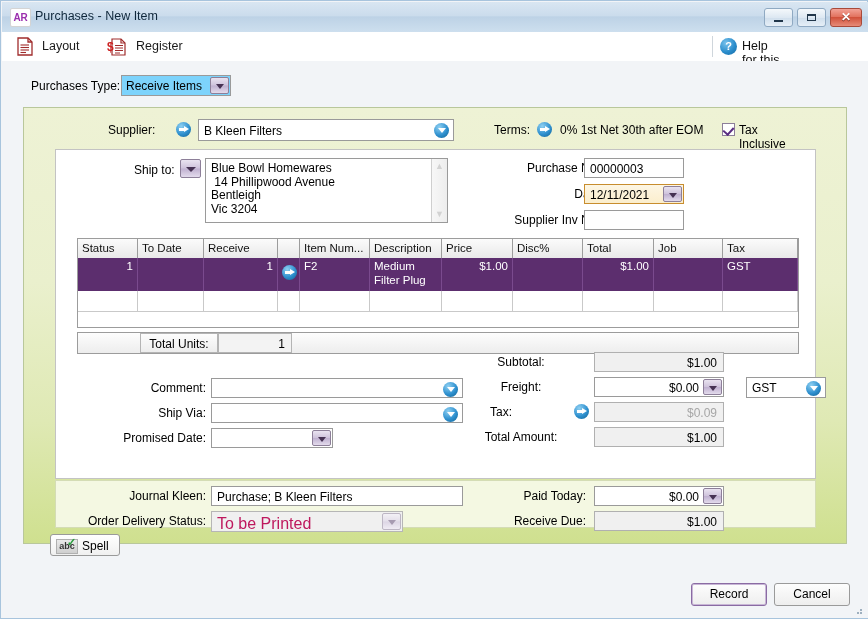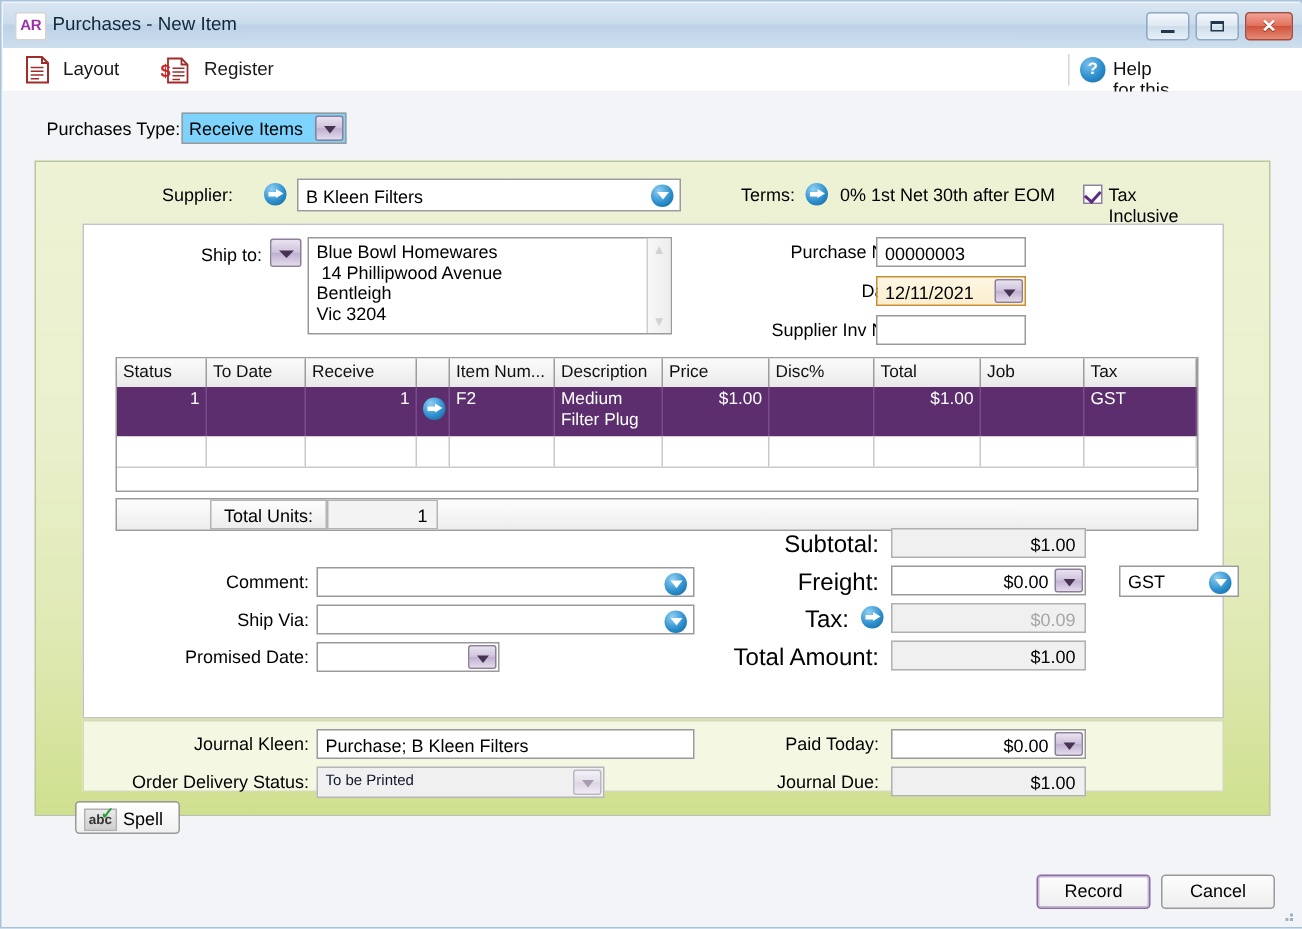--- a/index.html
+++ b/index.html
@@ -219,21 +219,21 @@
   .ll-box{position:absolute;height:20px;box-sizing:border-box;background:#fff;border:1px solid #9a9a9a;}
   #cm-label{left:30px;top:231px;}
   #cm-box{left:155px;top:228px;width:252px;}
   #sv-label{left:30px;top:256px;}
   #sv-box{left:155px;top:253px;width:252px;}
   #pd-label{left:30px;top:281px;}
   #pd-box{left:155px;top:278px;width:122px;}
   #pd-box .dd-sq{height:16px;}
 
   
-  .tt-label{position:absolute;font-size:16px;text-align:right;width:130px;}
+  .tt-label{position:absolute;font-size:12px;text-align:center;width:130px;}
   .tt-box{position:absolute;height:20px;box-sizing:border-box;border:1px solid #9a9a9a;}
   .tt-val{position:absolute;right:6px;top:3px;font-size:12px;}
   .ro{background:#f0f0f0;border-color:#b0b0b0;}
   .wh{background:#ffffff;}
   #sub-label{left:400px;top:205px;}
   #sub-box{left:538px;top:202px;width:130px;}
   #fr-label{left:400px;top:230px;}
   #fr-box{left:538px;top:227px;width:130px;}
   #fr-box .tt-val{right:24px;}
   #fr-box .dd-sq{height:16px;}
@@ -253,21 +253,21 @@
   #pale-panel{
     position:absolute;left:31px;top:372px;width:761px;height:48px;
     box-sizing:border-box;background:#f4f8e2;border:1px solid #d4dcb5;
   }
   #jm-label{position:absolute;left:30px;top:8px;width:120px;text-align:right;font-size:12px;}
   #jm-box{position:absolute;left:155px;top:5px;width:252px;height:20px;box-sizing:border-box;
     background:#fff;border:1px solid #9a9a9a;}
   #ods-label{position:absolute;left:10px;top:33px;width:140px;text-align:right;font-size:12px;}
   #ods-box{position:absolute;left:155px;top:30px;width:192px;height:21px;box-sizing:border-box;
     background:#f0f0f0;border:1px solid #b6b6b6;}
-  #ods-val{position:absolute;left:5px;top:3px;font-size:10px;color:#0f172a;}
+  #ods-val{position:absolute;left:5px;top:3px;font-size:16px;color:#be185d;}
   #ods-box .dd-sq{border-color:#bdb6c4;background:linear-gradient(to bottom,#f3f1f6 0%,#e4dfea 48%,#dcd5e4 52%,#f0ecf4 100%);height:17px;}
   #ods-box .dd-sq:after{border-top-color:#a79bb1;}
   #pt-label{position:absolute;left:400px;top:8px;width:130px;text-align:right;font-size:12px;}
   #pt-box{position:absolute;left:538px;top:5px;width:130px;height:20px;box-sizing:border-box;
     background:#fff;border:1px solid #9a9a9a;}
   #pt-box .tt-val{right:24px;}
   #pt-box .dd-sq{height:16px;}
   #bd-label{position:absolute;left:400px;top:33px;width:130px;text-align:right;font-size:12px;}
   #bd-box{position:absolute;left:538px;top:30px;width:130px;height:20px;box-sizing:border-box;
     background:#f0f0f0;border:1px solid #b0b0b0;}
@@ -510,21 +510,21 @@
       <div id="ods-label">Order Delivery Status:</div>
       <div id="ods-box">
         <span id="ods-val">To be Printed</span>
         <span class="dd-sq"></span>
       </div>
       <div id="pt-label">Paid Today:</div>
       <div id="pt-box">
         <span class="tt-val">$0.00</span>
         <span class="dd-sq"></span>
       </div>
-      <div id="bd-label">Journal Due:</div>
+      <div id="bd-label">Receive Due:</div>
       <div id="bd-box">
         <span class="tt-val">$1.00</span>
       </div>
     </div>
   </div>
 
   <div id="spell-btn">
     <div id="spell-icon">abc</div>
     <div id="spell-check">✓</div>
     <div id="spell-label">Spell</div>

